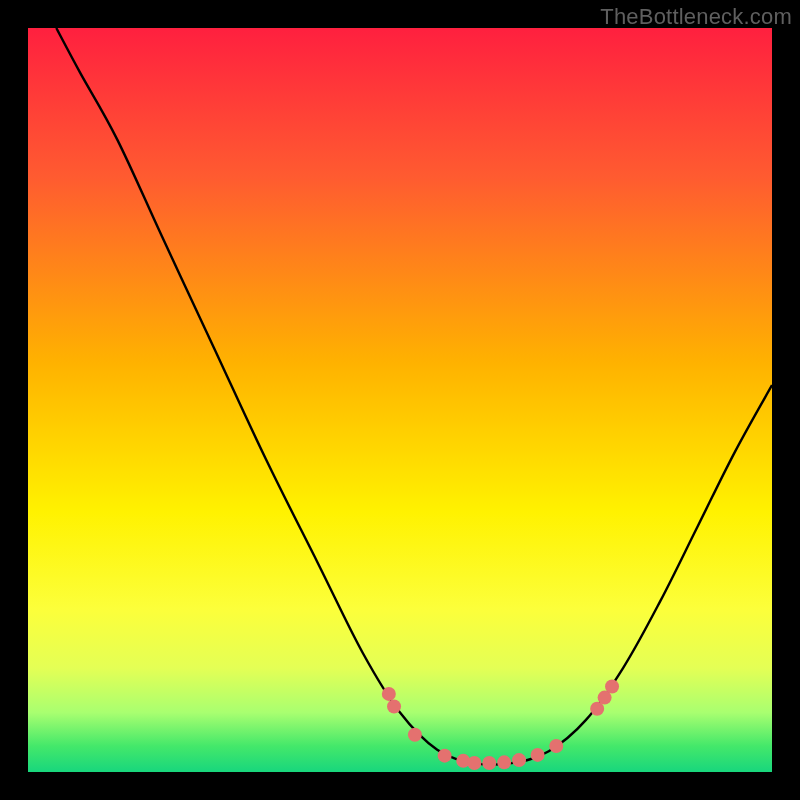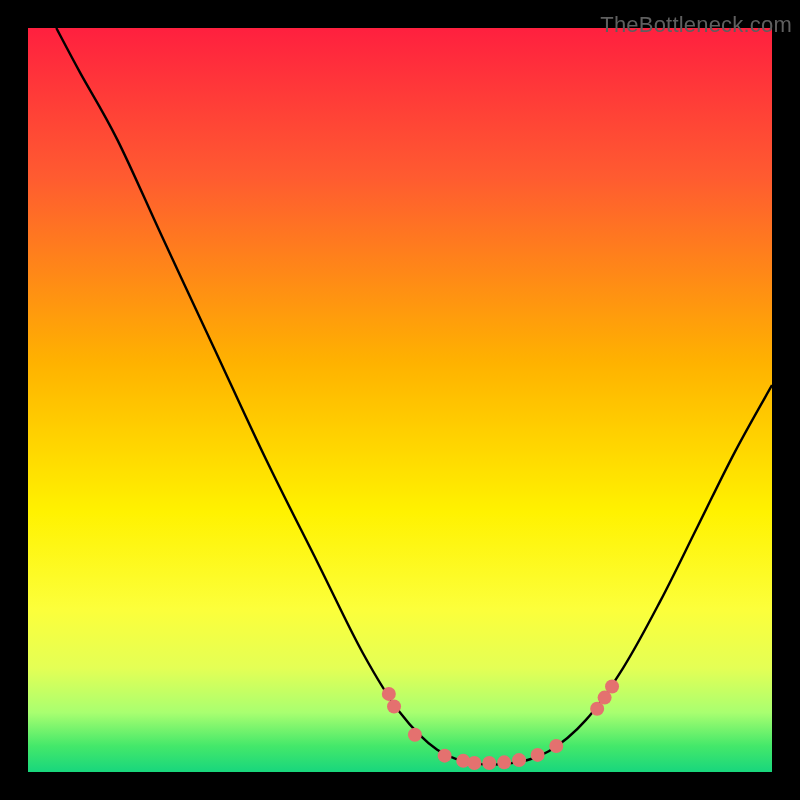--- a/index.html
+++ b/index.html
@@ -11,21 +11,21 @@
     overflow: hidden;
   }
   .container {
     width: 800px;
     height: 800px;
     position: relative;
     background: #000;
   }
   .watermark {
     position: absolute;
-    top: 12px;
+    top: 4px;
     right: 8px;
     color: #5f5f5f;
     font-family: Arial, Helvetica, sans-serif;
     font-size: 22px;
     font-weight: 500;
     letter-spacing: 0.2px;
     z-index: 10;
   }
   svg {
     display: block;

